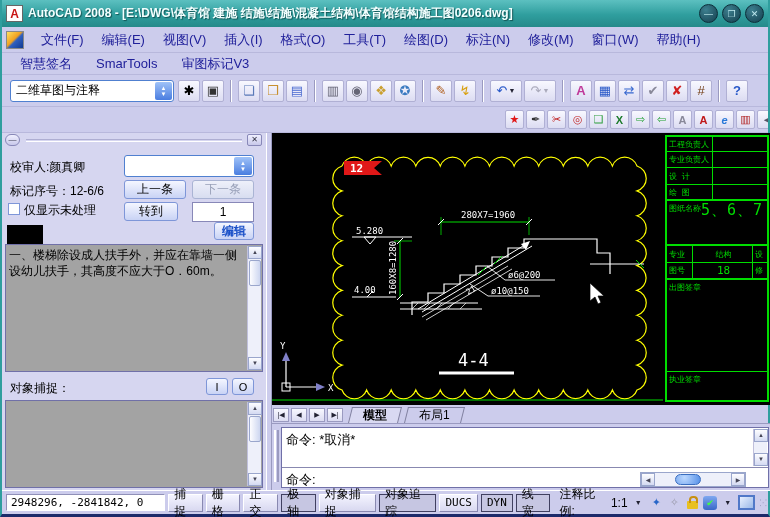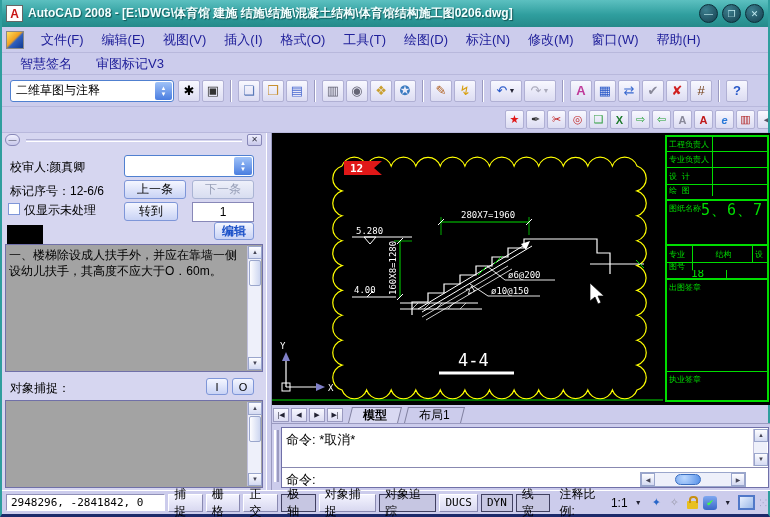--- a/index.html
+++ b/index.html
@@ -90,21 +90,21 @@
   .canvas { position:absolute; left:270px; top:0; width:500px; height:272px; background:#000; }
   .canvas svg { position:absolute; left:0; top:0; }
   .cad-text { font-family:"DejaVu Sans Mono",monospace; fill:#fff; }
 
   
   .tblock { position:absolute; left:393px; top:2px; width:104px; height:267px; border:2px solid #00dd00;
     color:#00dd00; font-size:8px; font-family:"DejaVu Sans Mono",monospace; background:#000; }
   .tb-row { display:flex; border-bottom:1px solid #00dd00; }
   .tb-cell { border-right:1px solid #00dd00; display:flex; align-items:center; padding-left:2px; overflow:hidden; }
   .tb-label { width:46px; }
-  .tb-thick { border-bottom:2px solid #00dd00;flex-direction:column; }
+  .tb-thick { border-bottom:2px solid #00dd00; }
   .tb-bigval { font-size:15px; text-align:right; padding-right:2px; letter-spacing:1px; }
 
   
   .tabbar { position:absolute; left:270px; top:272px; width:500px; height:18px; display:flex; align-items:flex-end; }
   .tnav { width:16px; height:14px; margin:0 1px 1px 1px; font-size:7px; display:flex; align-items:center; justify-content:center;
     border:1px solid #9a9ac0; background:linear-gradient(#f8f8ff,#dcdcf2); color:#223; }
   .tab { height:16px; padding:1px 12px; font-size:12px; border:1px solid #8080a0; border-bottom:none;
     transform:skewX(-14deg); margin-left:6px; background:#ccccec; display:flex; align-items:center; }
   .tab span { transform:skewX(14deg); }
   .tab.active { font-weight:bold; background:#d9d9f2; }
@@ -170,20 +170,21 @@
     <div class="menu-item">工具(T)</div>
     <div class="menu-item">绘图(D)</div>
     <div class="menu-item">标注(N)</div>
     <div class="menu-item">修改(M)</div>
     <div class="menu-item">窗口(W)</div>
     <div class="menu-item">帮助(H)</div>
   </div>
 
   <div class="pluginbar">
     <div class="plugin-item">智慧签名</div>
+    <div class="plugin-item">SmarTools</div>
     <div class="plugin-item">审图标记V3</div>
   </div>
 
   <div class="toolbar1">
     <div class="ws-combo">
       <span>二维草图与注释</span>
       <span class="ws-spin">
         <span>▲</span>
           <span>▼</span>
       </span>

